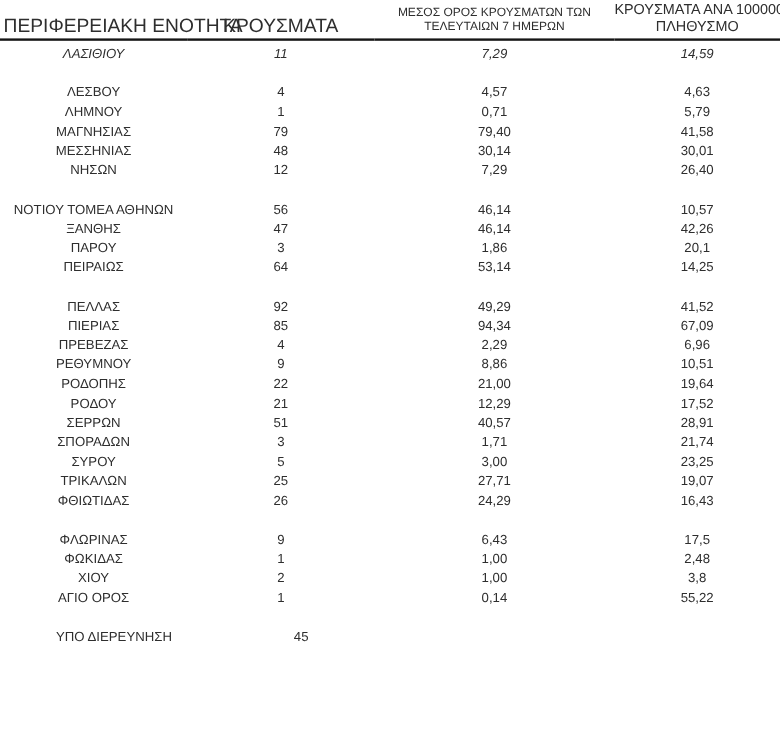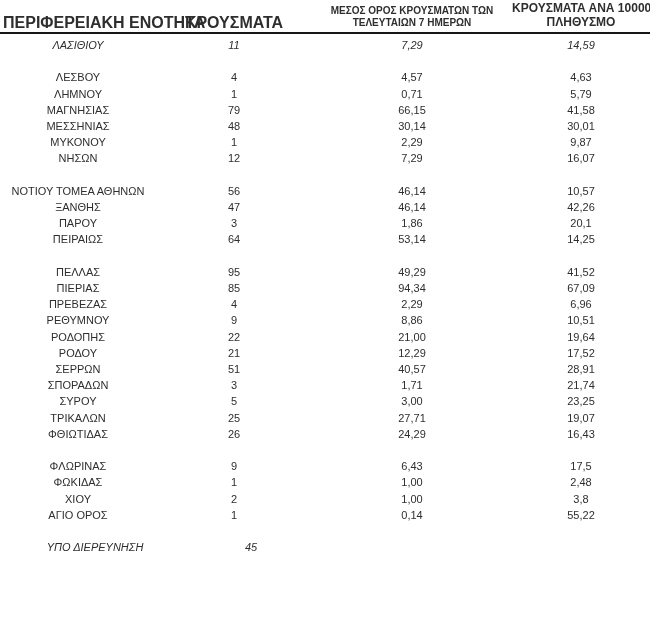--- a/index.html
+++ b/index.html
@@ -22,21 +22,21 @@
     width:650px;
     border-collapse:collapse;
     table-layout:fixed;
   }
   col.col1{width:156px;}
   col.col2{width:156px;}
   col.col3{width:200px;}
   col.col4{width:138px;}
 
   thead th{
-    font-weight:700;
+    font-weight:400;
     vertical-align:bottom;
     padding:0 0 3px 0;
     height:33px;
     border-bottom:2px solid var(--rule-color);
     text-align:center;
     white-space:nowrap;
   }
   thead th.h1{
     text-align:left;
     padding-left:3px;
@@ -63,21 +63,20 @@
     font-size:11px;
     line-height:16.2px;
     text-align:center;
     white-space:nowrap;
     overflow:hidden;
   }
   tbody tr.spacer td{
     height:16.2px;
   }
   tbody tr.italic-row td{
-    font-style:italic;
     padding-left:34px;
   }
   tbody tr:first-child td{
     padding-top:3px;
     font-style:italic;
   }
 </style>
 </head>
 <body>
 
@@ -125,40 +124,34 @@
         </tr>
         <tr>
           <td>ΛΗΜΝΟΥ</td>
           <td>1</td>
           <td>0,71</td>
           <td>5,79</td>
         </tr>
         <tr>
           <td>ΜΑΓΝΗΣΙΑΣ</td>
           <td>79</td>
-          <td>66,15</td>
+          <td>79,40</td>
           <td>41,58</td>
         </tr>
         <tr>
           <td>ΜΕΣΣΗΝΙΑΣ</td>
           <td>48</td>
           <td>30,14</td>
           <td>30,01</td>
         </tr>
         <tr>
-          <td>ΜΥΚΟΝΟΥ</td>
-          <td>1</td>
-          <td>2,29</td>
-          <td>9,87</td>
-        </tr>
-        <tr>
           <td>ΝΗΣΩΝ</td>
           <td>12</td>
           <td>7,29</td>
-          <td>16,07</td>
+          <td>26,40</td>
         </tr>
         <tr class="spacer">
           <td colspan="4"></td>
         </tr>
         <tr>
           <td>ΝΟΤΙΟΥ ΤΟΜΕΑ ΑΘΗΝΩΝ</td>
           <td>56</td>
           <td>46,14</td>
           <td>10,57</td>
         </tr>
@@ -178,21 +171,21 @@
           <td>ΠΕΙΡΑΙΩΣ</td>
           <td>64</td>
           <td>53,14</td>
           <td>14,25</td>
         </tr>
         <tr class="spacer">
           <td colspan="4"></td>
         </tr>
         <tr>
           <td>ΠΕΛΛΑΣ</td>
-          <td>95</td>
+          <td>92</td>
           <td>49,29</td>
           <td>41,52</td>
         </tr>
         <tr>
           <td>ΠΙΕΡΙΑΣ</td>
           <td>85</td>
           <td>94,34</td>
           <td>67,09</td>
         </tr>
         <tr>

